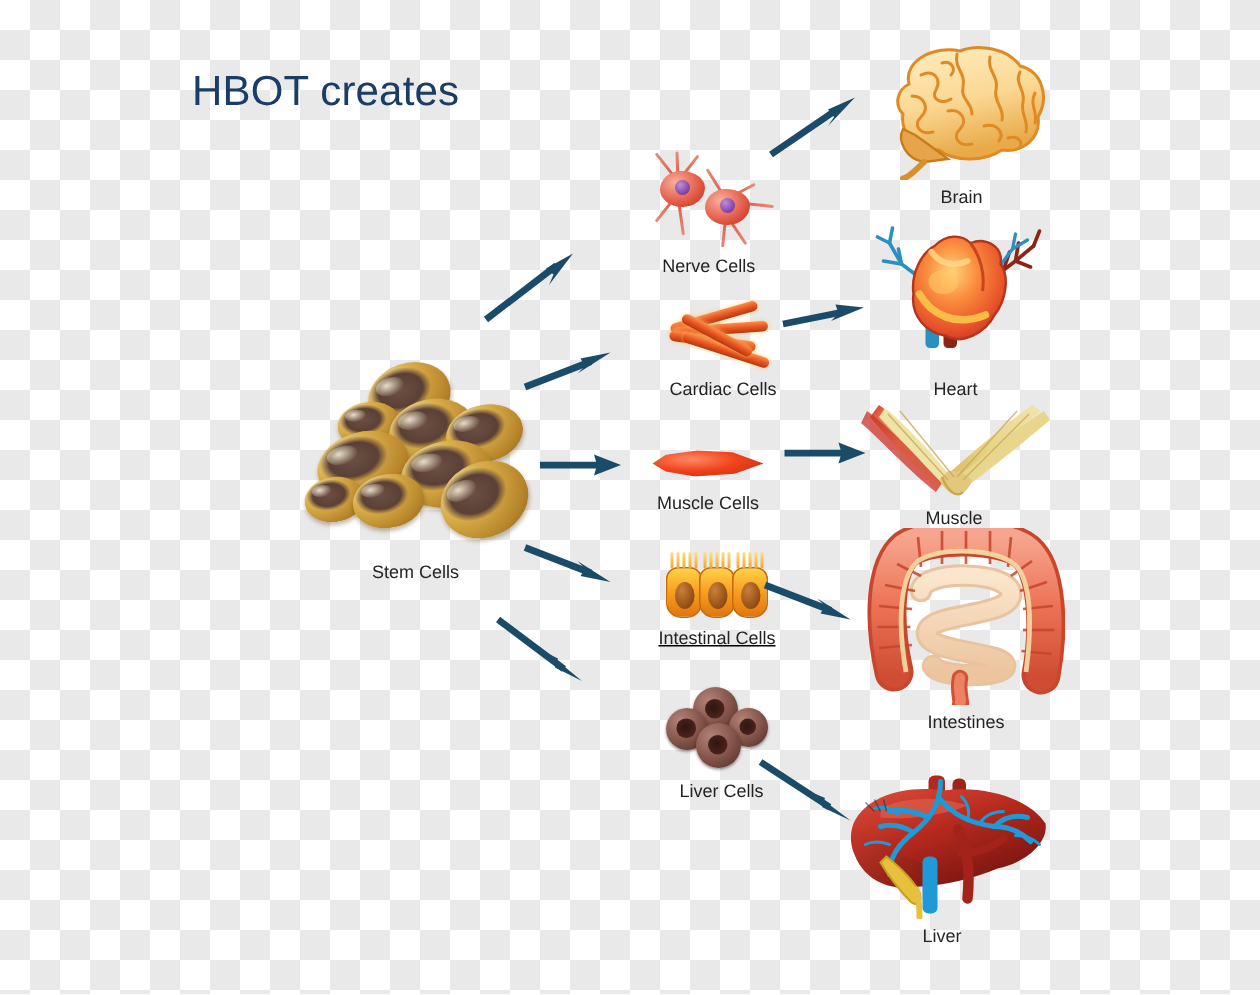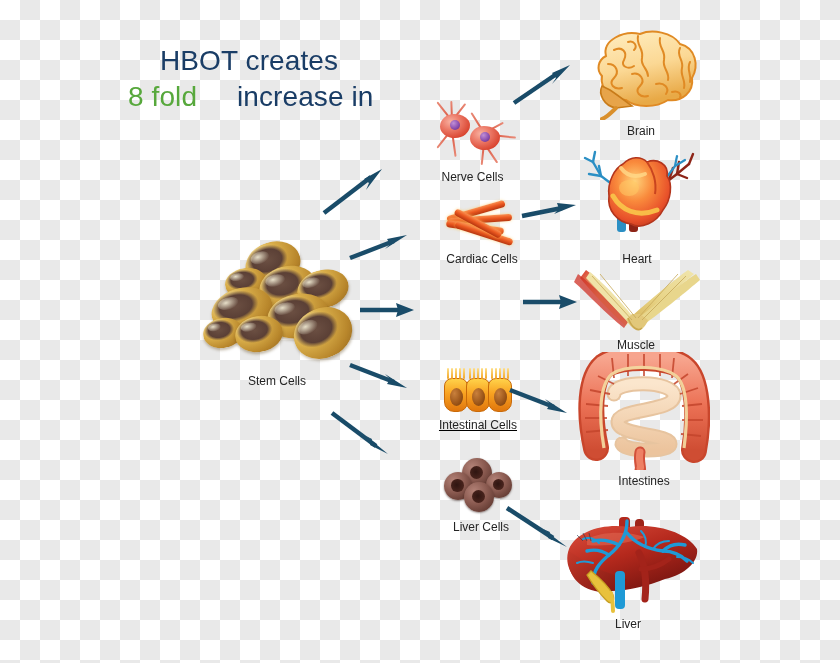--- a/index.html
+++ b/index.html
@@ -26,21 +26,21 @@
   #title-block {
     position: absolute;
     left: 128px;
     top: 43px;
     line-height: 36px;
     font-size: 28px;
     letter-spacing: 0.1px;
     white-space: nowrap;
   }
   #title-block .ln { display: block; }
-  .c-navy { color: #1a3d66; margin-left: 32px; }
+  .c-navy { color: #1a3d66; }
   .c-green { color: #57a83c; }
 
   
   .node {
     position: absolute;
     text-align: center;
   }
   .node .art {
     position: relative;
     margin: 0 auto;
@@ -181,21 +181,20 @@
   
   #liver-art { width: 150px; height: 100px; }
 </style>
 </head>
 <body>
 
 <div id="stage">
 
   <div id="title-block">
     <span class="ln c-navy">HBOT creates</span>
-    <span class="ln"><span class="c-green">8 fold</span><span class="c-navy"> increase in</span></span>
   </div>
 
   <div class="node" id="node-stem" style="left:192px; top:240px; width:170px;">
     <div class="art" id="stem-art">
       <div class="stemcell" style="left:48px;  top:2px;   width:56px; height:44px; transform:rotate(-18deg);"></div>
       <div class="stemcell" style="left:28px;  top:28px;  width:42px; height:30px; transform:rotate(-8deg);"></div>
       <div class="stemcell" style="left:62px;  top:26px;  width:58px; height:44px; transform:rotate(-12deg);"></div>
       <div class="stemcell" style="left:100px; top:30px;  width:52px; height:38px; transform:rotate(-14deg);"></div>
       <div class="stemcell" style="left:14px;  top:48px;  width:62px; height:44px; transform:rotate(-16deg);"></div>
       <div class="stemcell" style="left:70px;  top:54px;  width:62px; height:44px; transform:rotate(-12deg);"></div>
@@ -263,20 +262,26 @@
     <div class="art" id="cardiac-art">
       <div class="cfiber" style="left:4px;  top:10px; width:60px; transform:rotate(-16deg);"></div>
       <div class="cfiber" style="left:6px;  top:18px; width:64px; transform:rotate(-4deg);"></div>
       <div class="cfiber" style="left:4px;  top:26px; width:58px; transform:rotate(8deg);"></div>
       <div class="cfiber" style="left:12px; top:32px; width:60px; transform:rotate(18deg);"></div>
       <div class="cfiber" style="left:10px; top:22px; width:52px; transform:rotate(28deg);"></div>
     </div>
     <div class="cap">Cardiac Cells</div>
   </div>
 
+  <div class="node" id="node-musclecell" style="left:413px; top:294px; width:118px;">
+    <div class="art" id="musclecell-art">
+      <div class="spindle"></div>
+    </div>
+    <div class="cap">Muscle Cells</div>
+  </div>
 
   <div class="node" id="node-intestcell" style="left:415px; top:366px; width:126px;text-decoration:underline;">
     <div class="art" id="intest-art">
       <div class="icell" style="left:8px;">
         <div class="inuc"></div>
       </div>
       <div class="icell" style="left:30px;">
         <div class="inuc"></div>
       </div>
       <div class="icell" style="left:52px;">

